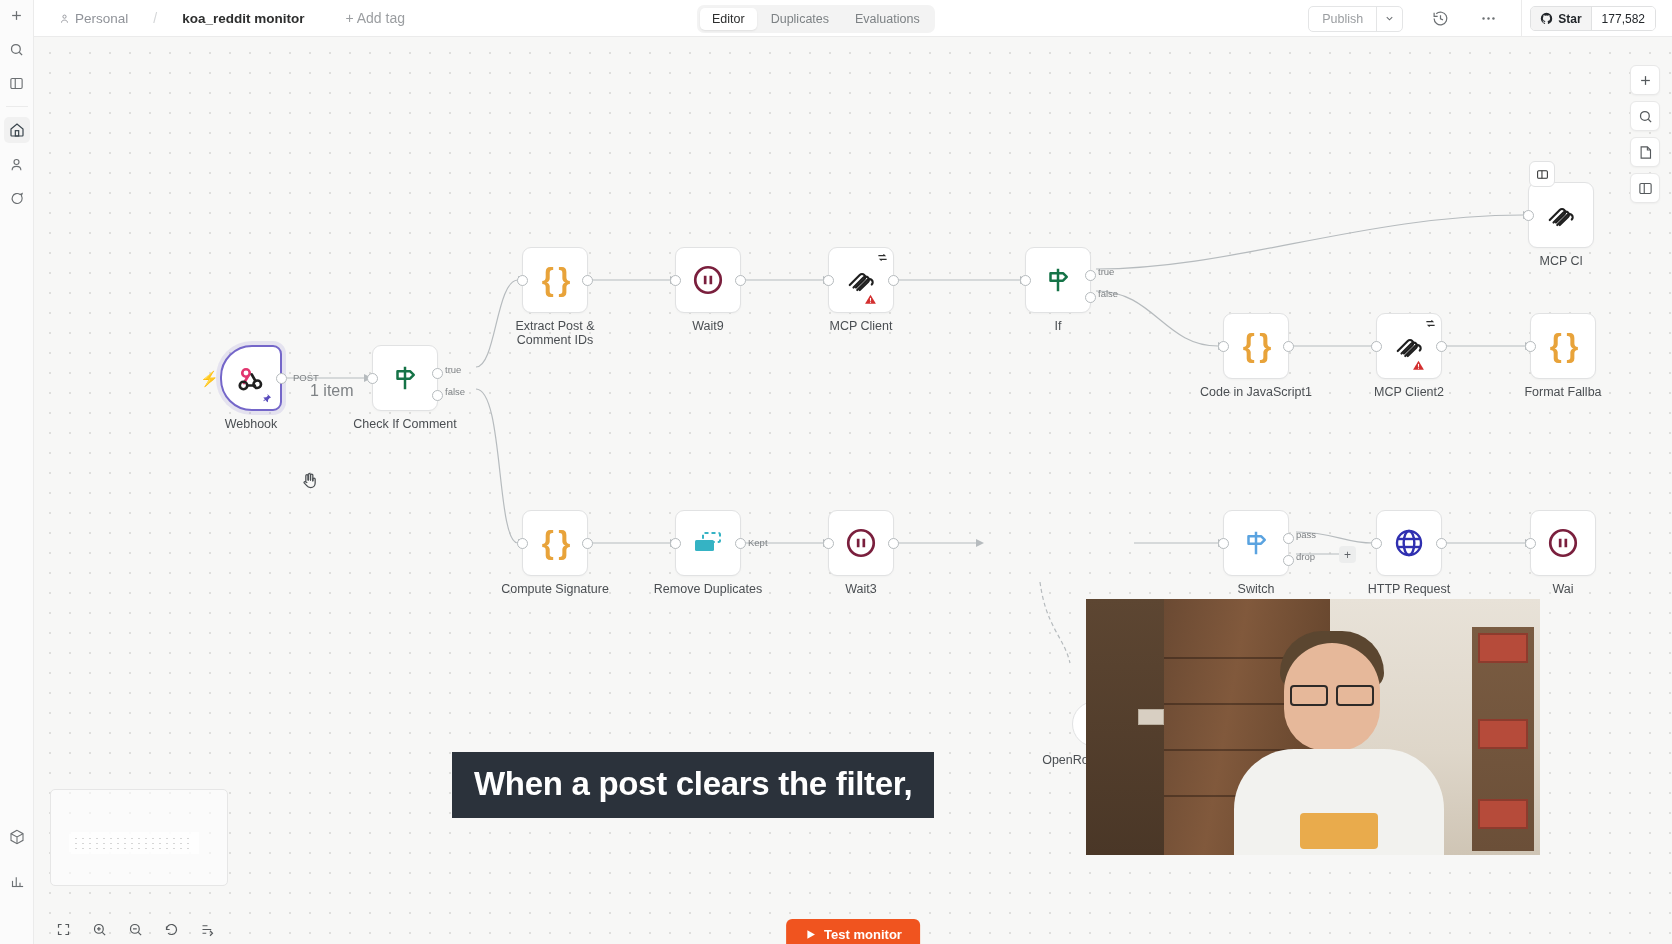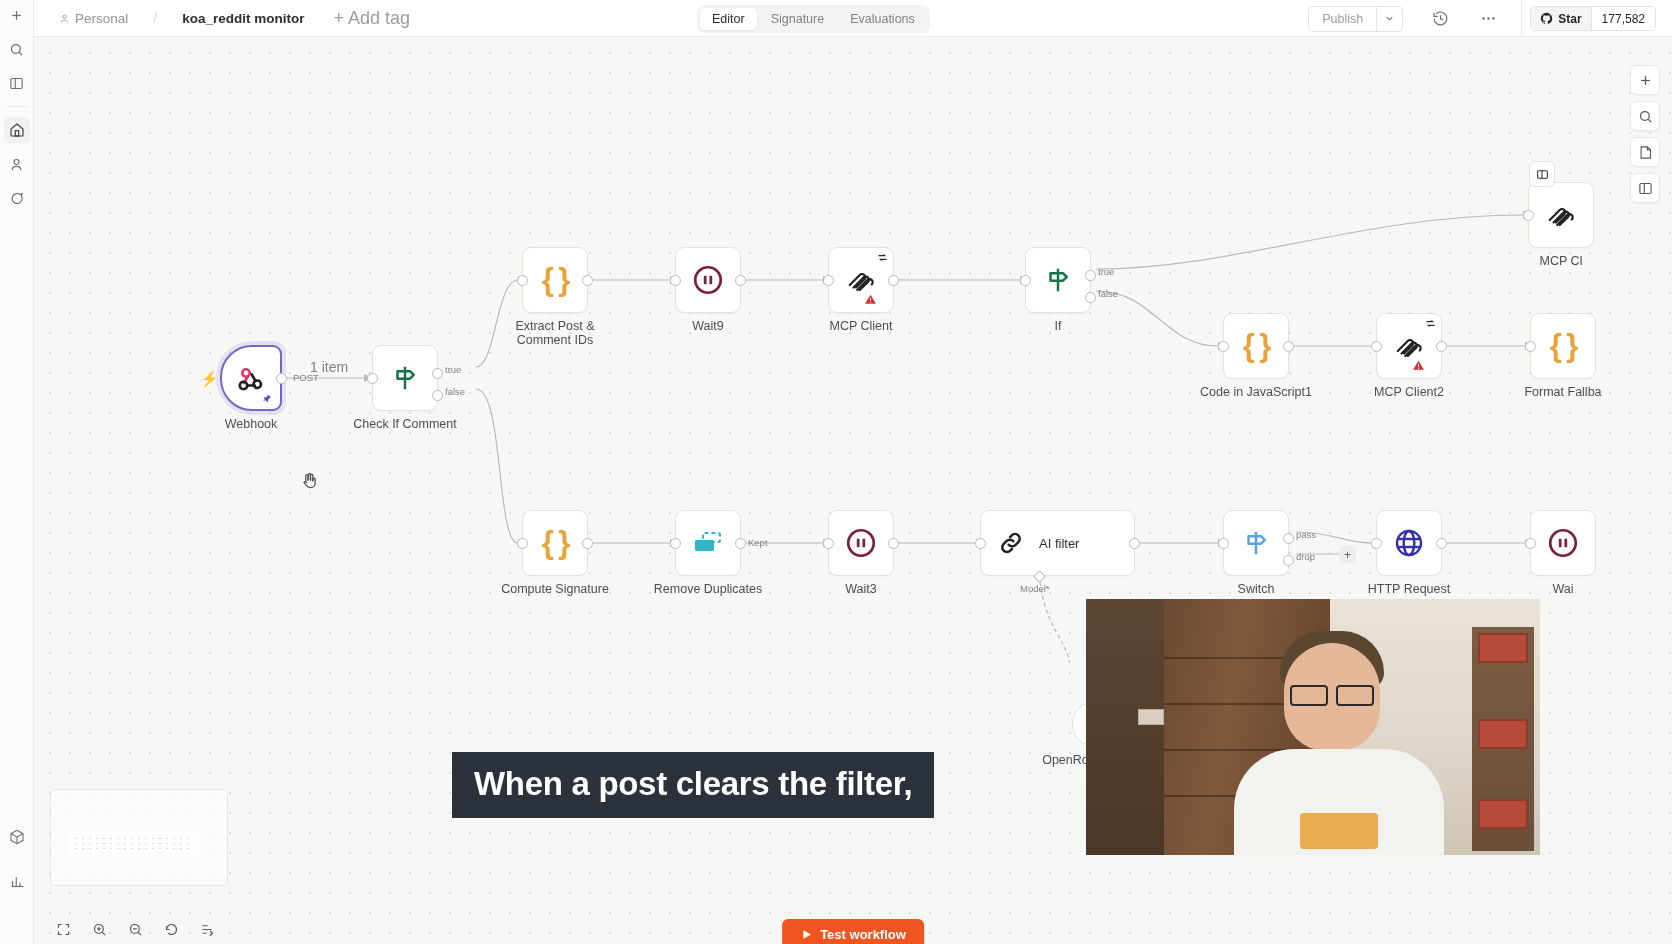--- a/index.html
+++ b/index.html
@@ -34,21 +34,21 @@
   
   #header {
     position: absolute; left: 34px; top: 0; width: 1638px; height: 37px;
     background: #ffffff; border-bottom: 1px solid #ebebeb;
     display: flex; align-items: center; z-index: 35;
   }
   .breadcrumb { display: flex; align-items: center; margin-left: 25px; gap: 25px; font-size: 13.5px; }
   .bc-person { color: #909399; display: flex; align-items: center; gap: 5px; }
   .bc-sep { color: #d4d6d8; font-size: 14px; }
   .bc-name { color: #2d2e2e; font-weight: 600; font-size: 13.5px; }
-  .bc-addtag { color: #9b9ea1; font-size: 18px; margin-left: 4px; }
+  .bc-addtag { color: #9b9ea1; font-size: 14px; margin-left: 16px; }
 
   #tabs {
     position: absolute; left: 663px; top: 5px;
     display: flex; align-items: flex-start; gap: 2px;
     background: #f3f3f3; border-radius: 7px; padding: 3px;
   }
   .tab { padding: 4px 12px; font-size: 12.5px; color: #7d8285; border-radius: 5px; white-space: nowrap; }
   .tab.active { background: #ffffff; color: #2d2e2e; box-shadow: 0 1px 2px rgba(0,0,0,.08); }
 
   #header-right {
@@ -109,21 +109,21 @@
   .port-label { position: absolute; font-size: 9.5px; color: #7e8285; white-space: nowrap; }
 
   .badge-retry { position: absolute; top: 4px; right: 5px; font-size: 10px; color: #2d2e2e; }
   .badge-warn { position: absolute; bottom: 3px; right: 16px; color: #d32f2f; font-size: 12px; }
   .badge-pin { position: absolute; bottom: 3px; right: 8px; color: #5b4ebd; font-size: 11px; }
   .badge-panel { position: absolute; top: -22px; left: 0px; width: 26px; height: 26px; background: #fff;
                  border: 1px solid #e1e2e3; border-radius: 6px; display:flex; align-items:center; justify-content:center; }
 
   .trigger-bolt { position: absolute; left: -22px; top: 50%; margin-top: -8px; color: #f26d5b; font-size: 15px; }
 
-  .edge-label { position: absolute; font-size: 14px; color: #7e8285; background: #f7f7f6; padding: 0 3px; z-index: 11; white-space: nowrap; }
+  .edge-label { position: absolute; font-size: 16px; color: #7e8285; background: #f7f7f6; padding: 0 3px; z-index: 11; white-space: nowrap; margin-top: 23px; }
   .plus-chip { position: absolute; width: 17px; height: 17px; background: #eceded; border-radius: 4px;
                display: flex; align-items: center; justify-content: center; font-size: 12px; color: #5f6368; z-index: 13; }
 
   .sub-diamond { position: absolute; width: 9px; height: 9px; background: #fff; border: 1.4px solid #b6bbbe;
                  transform: rotate(45deg); z-index: 12; }
   .node-circle { position: absolute; width: 46px; height: 46px; border-radius: 50%;
                  background: #fff; border: 1px solid #e1e2e3; display: flex; align-items: center; justify-content: center; z-index: 10; }
 
   svg.wires { position: absolute; left: 0; top: 0; width: 1638px; height: 907px; z-index: 5; }
   .wire { fill: none; stroke: #b6bbbe; stroke-width: 1.2; }
@@ -247,21 +247,21 @@
           </svg>
         <span>Personal</span>
       </span>
       <span class="bc-sep">/</span>
       <span class="bc-name">koa_reddit monitor</span>
       <span class="bc-addtag">+ Add tag</span>
     </div>
 
     <div id="tabs">
       <div class="tab active">Editor</div>
-      <div class="tab">Signature</div>
+      <div class="tab">Duplicates</div>
       <div class="tab">Evaluations</div>
     </div>
 
     <div id="header-right">
       <div class="publish-group">
         <div class="publish-btn">Publish</div>
         <div class="publish-caret">
           <svg width="11" height="11" viewBox="0 0 24 24" fill="none" stroke="currentColor" stroke-width="2.2">
               <polyline points="6 9 12 15 18 9"></polyline>
             </svg>
@@ -539,33 +539,20 @@
           <circle cx="12" cy="12" r="9"></circle>
             <line x1="10" y1="9" x2="10" y2="15"></line>
             <line x1="14" y1="9" x2="14" y2="15"></line>
         </svg>
         <div class="port in"></div>
         <div class="port out"></div>
       </div>
       <div class="node-label">Wait3</div>
     </div>
 
-    <div class="node" style="left:946px; top:473px;">
-      <div class="node-box wide">
-        <svg width="28" height="28" viewBox="0 0 24 24" fill="none" stroke="#1f1f1f" stroke-width="2.1" stroke-linecap="round">
-          <path d="M10 13.5a4 4 0 0 0 5.7.3l2.6-2.6a4 4 0 1 0-5.7-5.7L11.2 6.9"></path>
-          <path d="M14 10.5a4 4 0 0 0-5.7-.3l-2.6 2.6a4 4 0 1 0 5.7 5.7l1.4-1.4"></path>
-        </svg>
-        <span class="inline-label">AI filter</span>
-        <div class="port in"></div>
-        <div class="port out"></div>
-      </div>
-      <div class="sub-diamond" style="left:55px; top:62px;"></div>
-      <span class="port-label" style="left:40px; top:73px;">Model*</span>
-    </div>
 
     <div class="node" style="left:1038px; top:664px;">
       <div class="node-circle" style="position:relative;">
         <svg width="26" height="26" viewBox="0 0 24 24" fill="none" stroke="#5b6472" stroke-width="2.6" stroke-linecap="round" stroke-linejoin="round">
           <polyline points="15 5 6 12 15 19"></polyline>
         </svg>
         <span style="position:absolute; bottom:-1px; left:50%; transform:translateX(-50%);">
           <svg width="11" height="11" viewBox="0 0 24 24" fill="#d32f2f">
               <path d="M12 3 22 20H2z"></path>
               <rect x="11" y="9" width="2" height="5.5" fill="#fff"></rect>
@@ -696,21 +683,21 @@
             <path d="M4 6h8M4 12h14M4 18h6"></path>
             <polyline points="16 14 20 18 16 22"></polyline>
           </svg>
       </span>
     </div>
 
     <div id="test-btn" style="bottom:-6px;">
       <svg width="13" height="13" viewBox="0 0 24 24" fill="#ffffff">
           <polygon points="6 4 20 12 6 20"></polygon>
         </svg>
-      <span>Test workflow</span>
+      <span>Test monitor</span>
     </div>
 
   </div>
 
   <div id="webcam">
     <div class="wc-wall"></div>
     <div class="wc-left"></div>
     <div class="wc-door">
       <div class="wc-door-line" style="top:58px;"></div>
       <div class="wc-door-line" style="top:104px;"></div>

